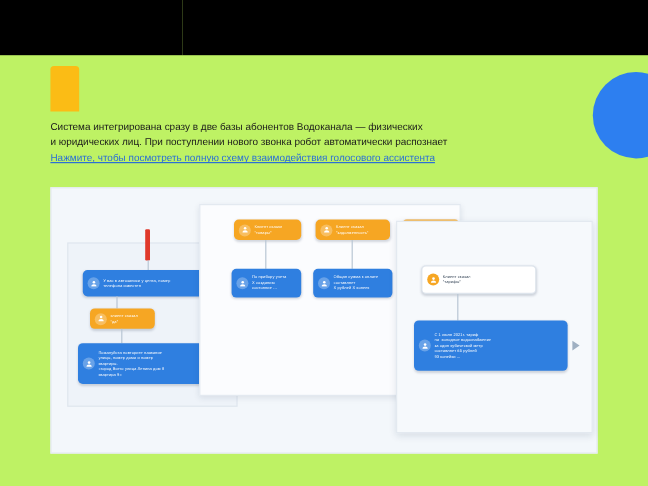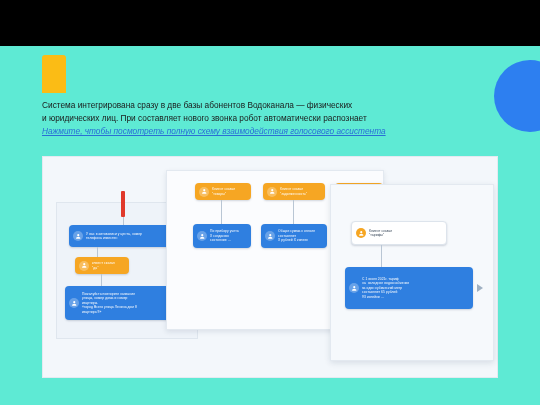--- a/index.html
+++ b/index.html
@@ -11,21 +11,21 @@
     height: 405px;
     background: #ffffff;
     font-family: "Liberation Sans", sans-serif;
     overflow: hidden;
     position: relative;
   }
   .slide {
     position: absolute;
     left: 0; top: 0;
     width: 540px; height: 405px;
-    background: #5eead4;
+    background: #bef264;
   }
   
   .top-dark-left {
     position: absolute;
     left: 0; top: 0;
     width: 152px; height: 46px;
     background: #000000;
   }
   .top-dark-right {
     position: absolute;
@@ -55,21 +55,20 @@
     width: 430px;
     font-size: 8.3px;
     line-height: 13.2px;
     color: #1a1a1a;
   }
   .body-text .line { display: block; white-space: nowrap; }
   .link-line {
     color: #2a6fd6;
     text-decoration: underline;
     cursor: pointer;
-    font-style: italic;
   }
 
   
   .shot {
     position: absolute;
     left: 42px; top: 156px;
     width: 456px; height: 222px;
   }
   .canvas-bg {
     position: absolute;
@@ -173,21 +172,21 @@
 
 <div class="slide">
 
   <div class="top-dark-left"></div>
   <div class="top-dark-right"></div>
   <div class="yellow-tab"></div>
   <div class="blue-circle"></div>
 
   <div class="body-text">
     <span class="line">Система интегрирована сразу в две базы абонентов Водоканала — физических</span>
-    <span class="line">и юридических лиц. При составляет нового звонка робот автоматически распознает</span>
+    <span class="line">и юридических лиц. При поступлении нового звонка робот автоматически распознает</span>
     <span class="line link-line">Нажмите, чтобы посмотреть полную схему взаимодействия голосового ассистента</span>
   </div>
 
   <div class="shot">
     <div class="canvas-bg"></div>
 
     <div class="panel-left">
       <div class="red-bar" style="left:64px; top:-12px; width:4px; height:26px;"></div>
 
       <div class="conn" style="left:66px; top:14px; width:1px; height:8px;"></div>

